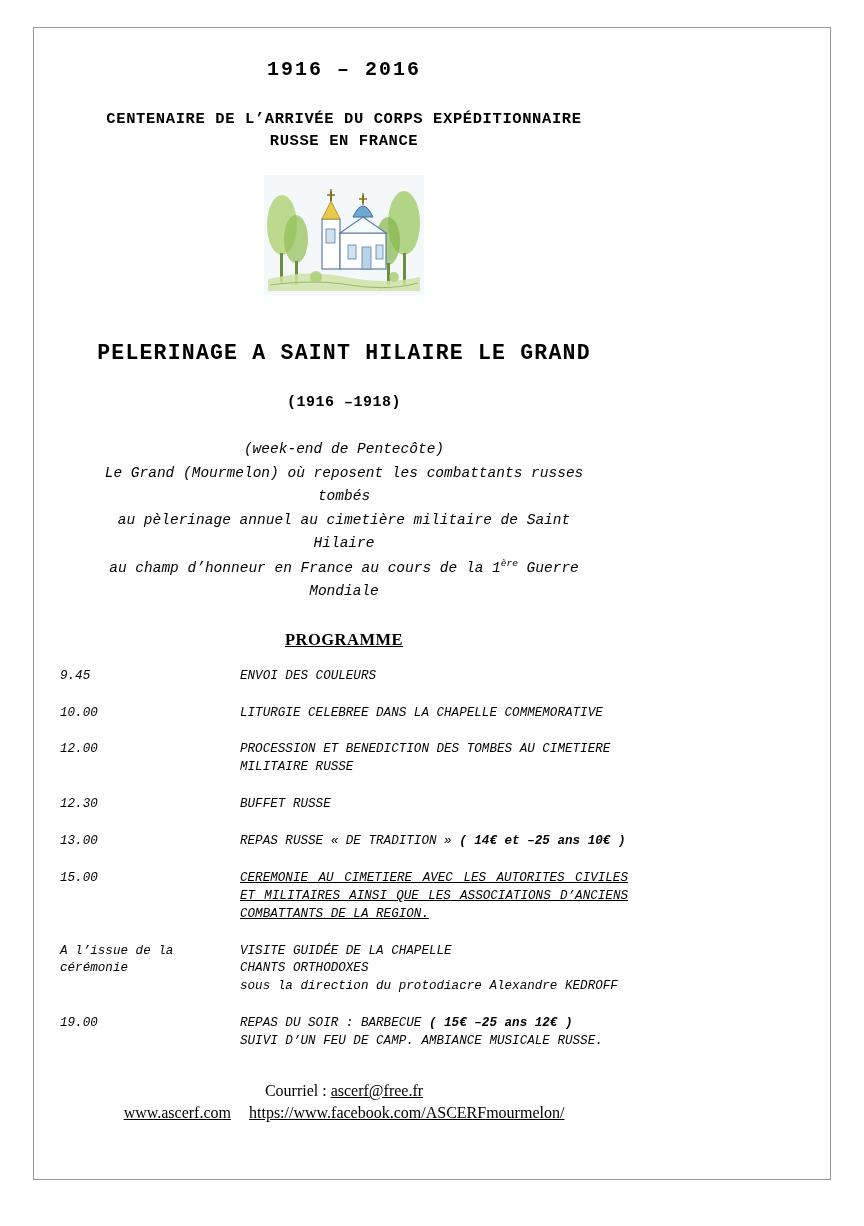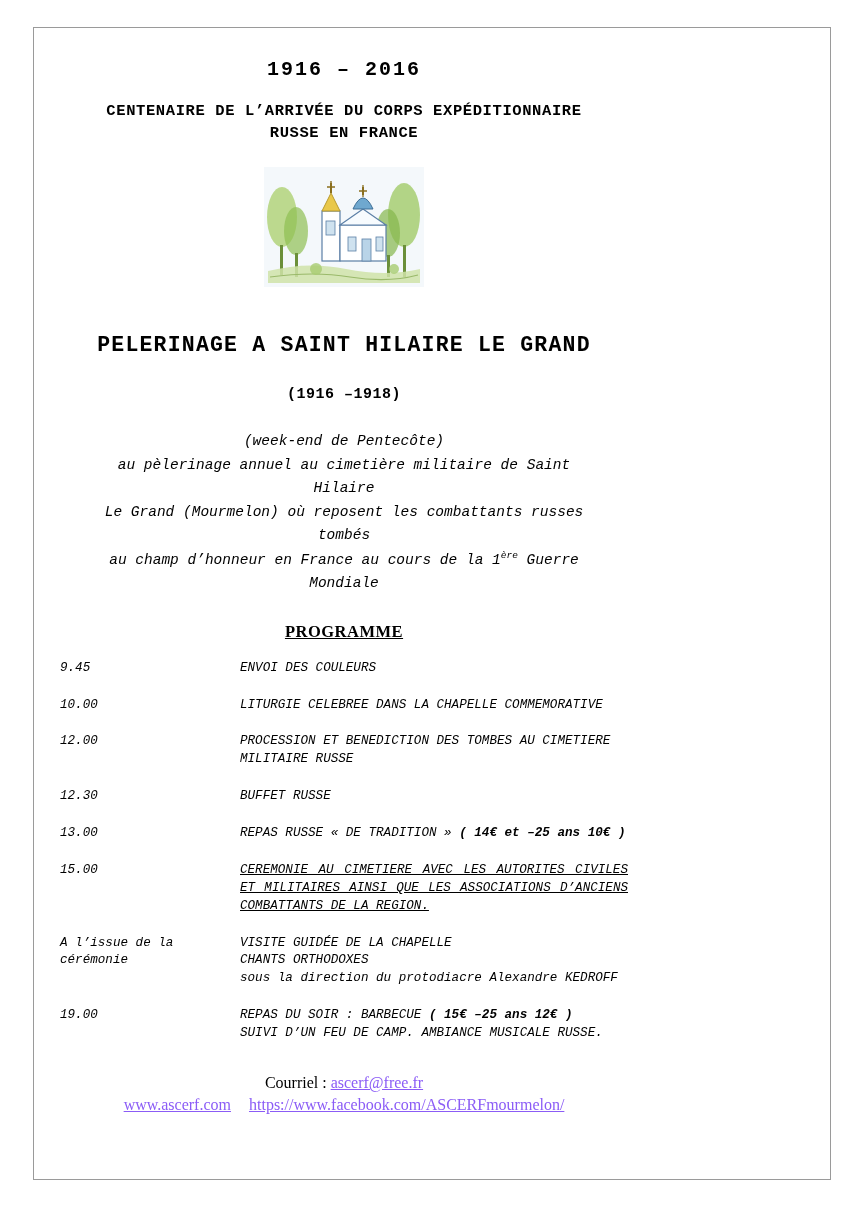--- a/index.html
+++ b/index.html
@@ -41,21 +41,21 @@
     letter-spacing: 2px;
     margin-top: 28px;
   }
   .title-centenaire {
     text-align: center;
     font-family: "Liberation Mono", monospace;
     font-weight: bold;
     font-size: 15.5px;
     letter-spacing: 0.6px;
     line-height: 1.45;
-    margin-top: 19px;
+    margin-top: 27px;
     padding: 0 30px;
   }
   .illus-wrap {
     display: flex;
     justify-content: center;
     margin-top: 14px;
   }
   .illus {
     width: 172px;
     height: 148px;
@@ -151,21 +151,21 @@
     font-family: "Liberation Serif", serif;
     font-size: 16px;
     margin-top: 6px;
   }
   .footer-links {
     font-family: "Liberation Serif", serif;
     font-size: 16px;
     margin-top: 4px;
   }
   a.link {
-    color: #8b5cf6;
+    color: #000000;
     text-decoration: underline;
   }
   .sp {
     display: inline-block;
     width: 18px;
   }
 </style>
 </head>
 <body>
 
@@ -225,22 +225,22 @@
     </div>
 
     <div class="title-pelerinage">PELERINAGE A SAINT HILAIRE LE GRAND</div>
 
     <div class="assoc">
       <div class="years">(1916 –1918)</div>
     </div>
 
     <div class="invite">
       <div>(week-end de Pentecôte)</div>
+      <div>Le Grand (Mourmelon) où reposent les combattants russes tombés</div>
       <div>au pèlerinage annuel au cimetière militaire de Saint Hilaire</div>
-      <div>Le Grand (Mourmelon) où reposent les combattants russes tombés</div>
       <div><span>au champ d’honneur en France au cours de la 1</span><sup>ère</sup><span> Guerre</span></div>
       <div>Mondiale</div>
     </div>
 
     <div class="programme">PROGRAMME</div>
 
     <table class="prog">
       <tbody>
         <tr>
           <td class="time">9.45</td>

